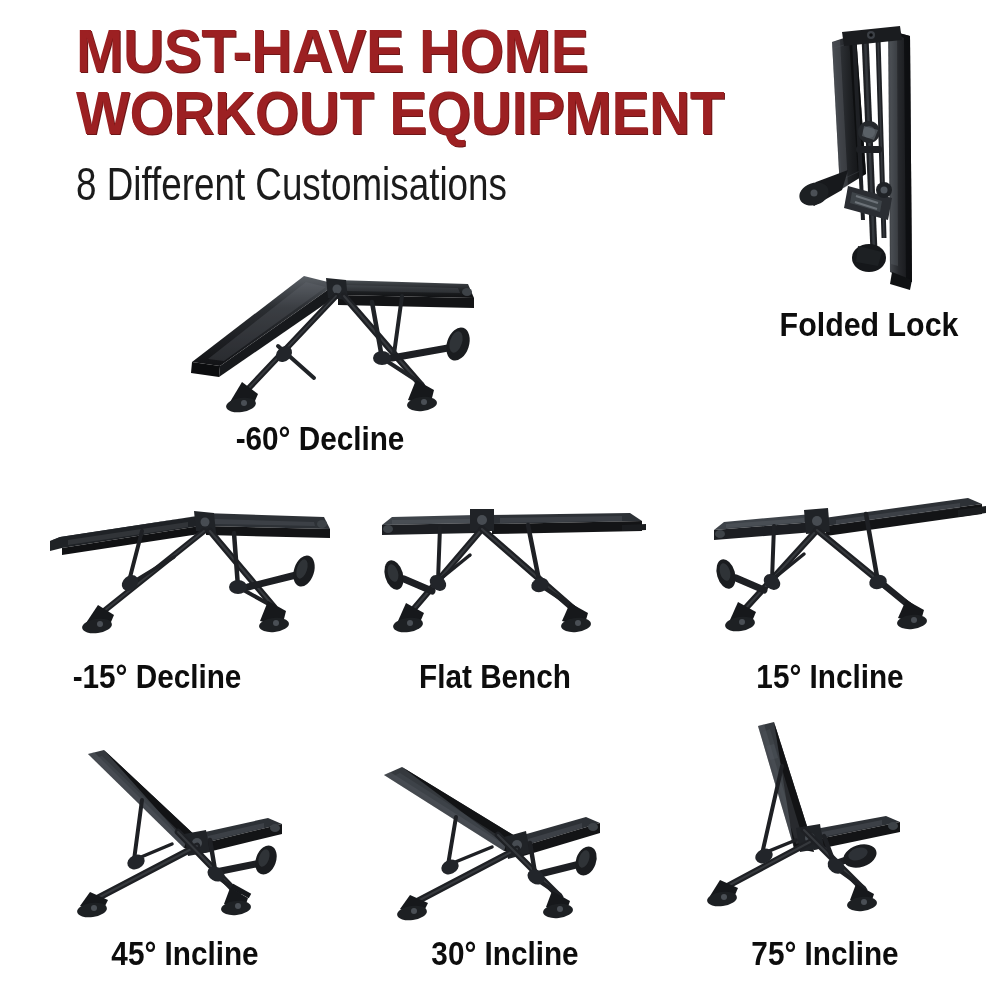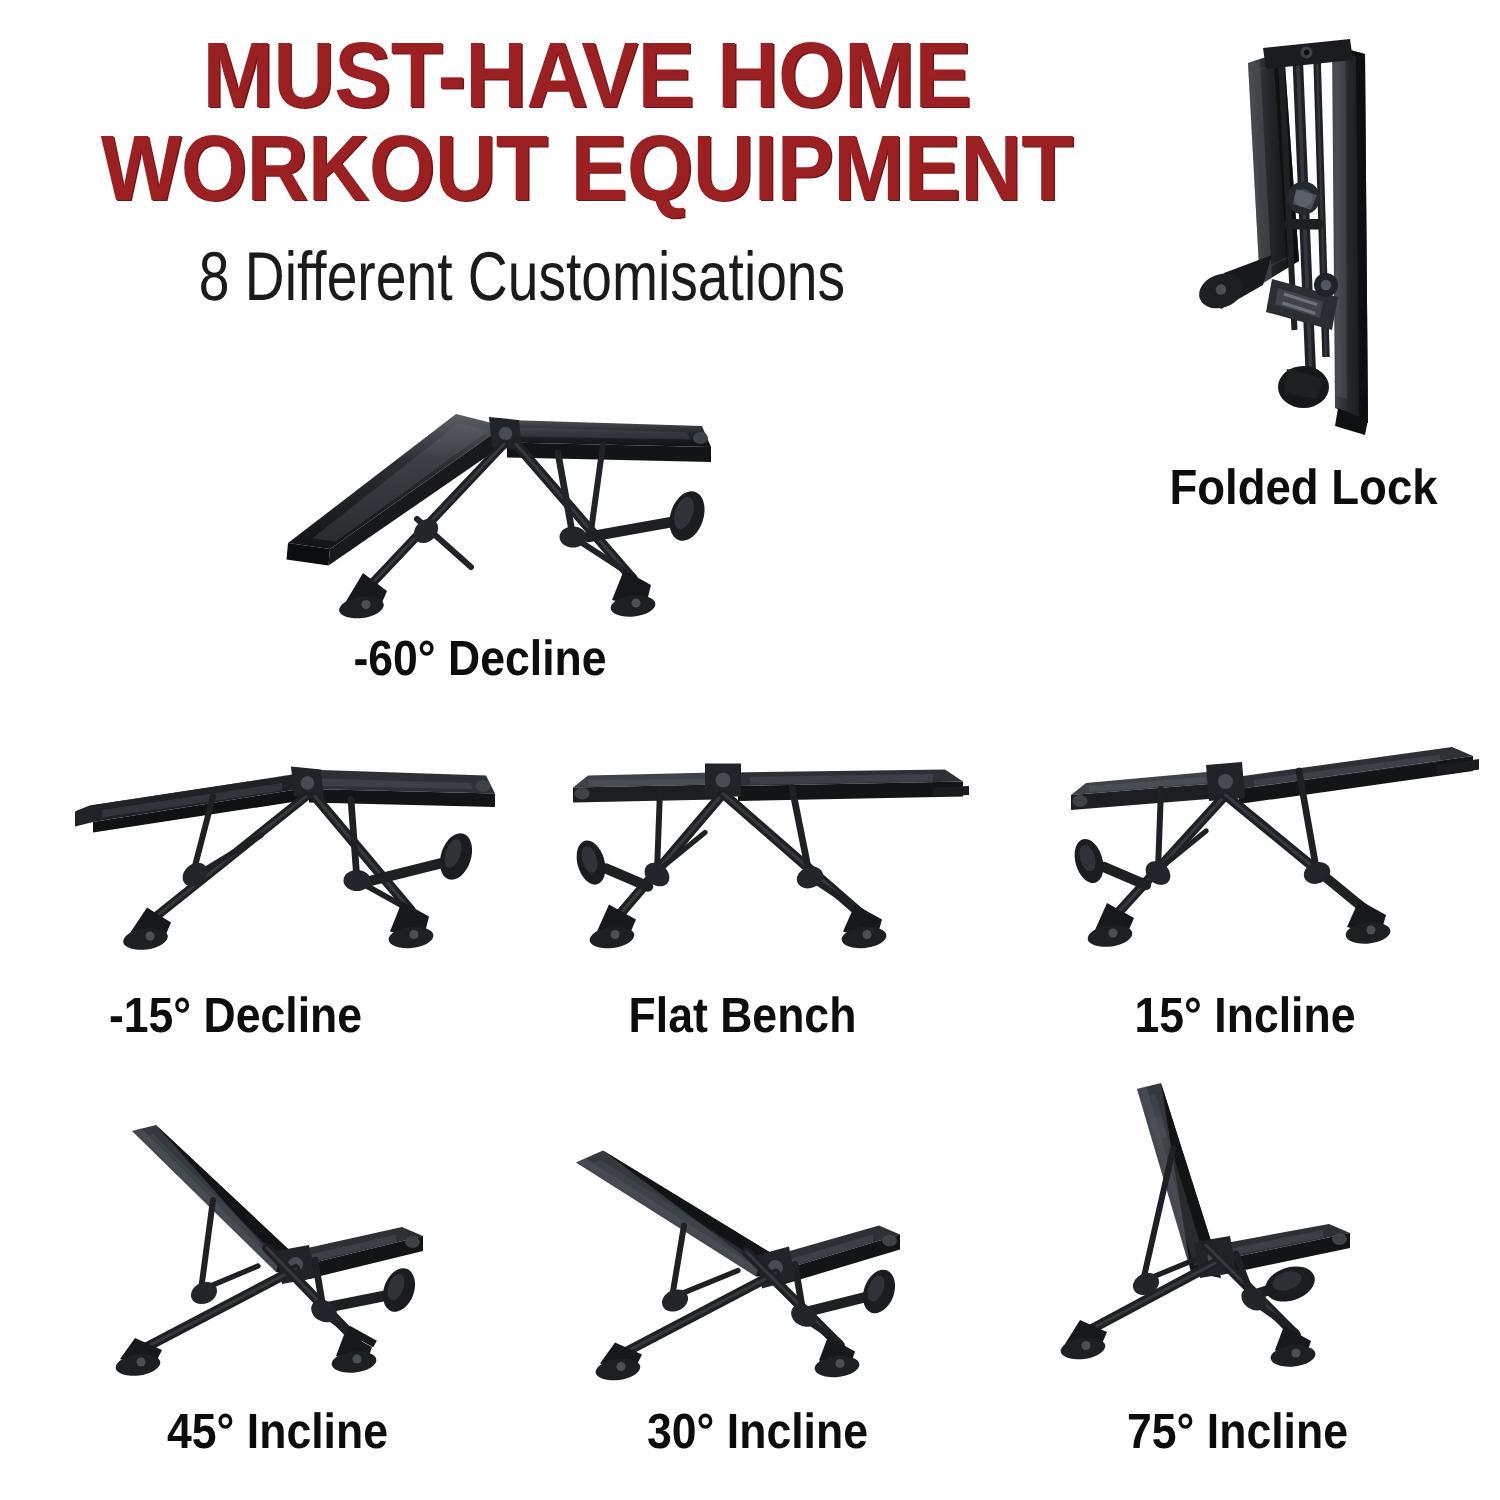--- a/index.html
+++ b/index.html
@@ -4,21 +4,21 @@
 <style>
   html,body{margin:0;padding:0;}
   body{
     width:1000px;height:1000px;background:#ffffff;overflow:hidden;
     font-family:"Liberation Sans", sans-serif;
     -webkit-font-smoothing:antialiased;
   }
   .page{position:relative;width:1000px;height:1000px;}
 
   
-  .header{position:absolute;left:60px;top:22px;width:720px;text-align:center;}
+  .header{position:absolute;left:76px;top:22px;width:720px;}
   .title{
     font-family:"Liberation Sans", sans-serif;
     font-weight:bold;
     font-size:62px;
     line-height:58px;
     letter-spacing:-0.5px;
     color:#9c2022;
     transform:scaleX(0.92);
     transform-origin:left center;
     white-space:nowrap;

